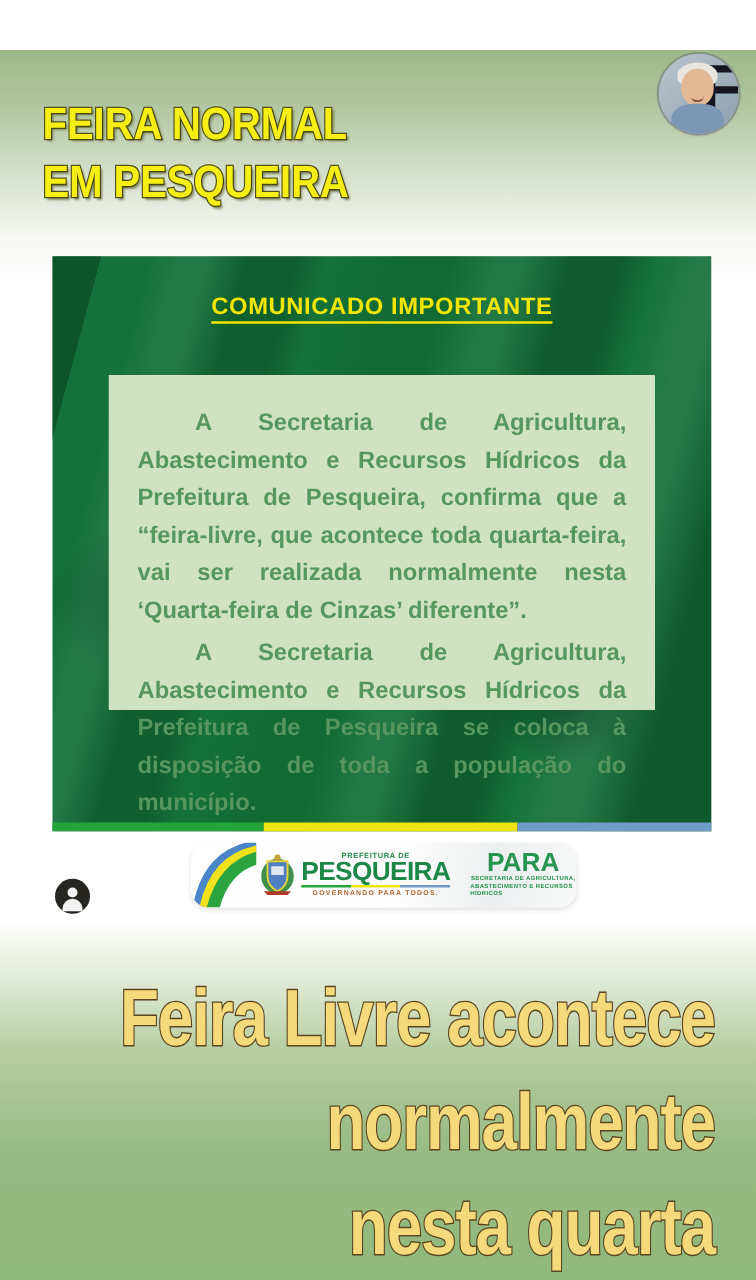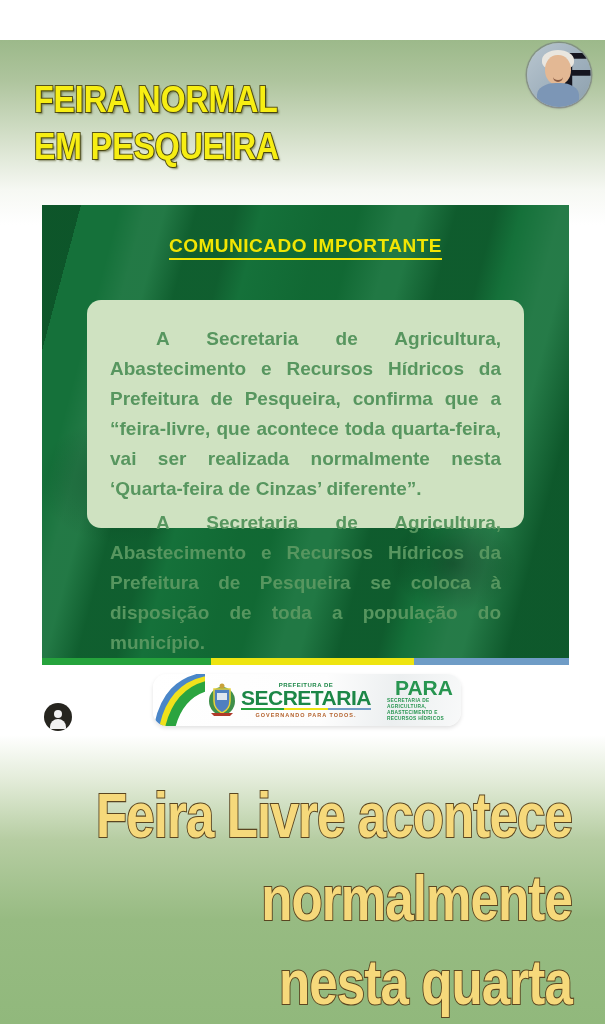--- a/index.html
+++ b/index.html
@@ -35,22 +35,22 @@
         rgba(255,255,255,.06) 16% 19%, rgba(4,52,22,.30) 24% 30%, rgba(4,52,22,0) 34%,
         rgba(10,90,40,.35) 44% 49%, rgba(255,255,255,.05) 55% 58%,
         rgba(4,52,22,.35) 64% 70%, rgba(4,52,22,0) 74%,
         rgba(255,255,255,.07) 80% 83%, rgba(4,52,22,.4) 90% 100%),
       radial-gradient(90px 70px at 78% 78%, rgba(0,35,15,.45), rgba(0,35,15,0) 70%),
       radial-gradient(120px 90px at 15% 60%, rgba(0,40,18,.35), rgba(0,40,18,0) 70%),
       #15713a;}
   .card-heading{margin:0;padding-top:30px;text-align:center;
     font-size:19px;font-weight:bold;color:#f2e503;letter-spacing:.5px;
     text-decoration:underline;text-decoration-thickness:2px;text-underline-offset:6px;}
-  .notice-box{position:absolute;left:45px;top:95px;width:437px;height:228px;
-    background:#cfe2c1;box-sizing:border-box;padding:24px 23px 0 23px;border-radius:14px;}
+  .notice-box{position:absolute;left:45px;top:95px;width:437px;height:268px;
+    background:#cfe2c1;box-sizing:border-box;padding:24px 23px 0 23px;}
   .notice-box p{margin:0 0 4px 0;text-align:justify;text-indent:46px;
     font-size:19px;line-height:30px;font-weight:bold;color:#57965f;}
   .tricolor{position:absolute;left:0;bottom:0;width:100%;height:7px;display:flex;}
   .tricolor .seg-green{width:32%;background:#25a33c;}
   .tricolor .seg-yellow{width:38.5%;background:#eee410;}
   .tricolor .seg-blue{flex:1;background:#6f9cc6;}
 
   
   .logo-pill{position:absolute;left:153px;top:634px;width:308px;height:52px;
     background:linear-gradient(100deg,#ffffff 0%,#fdfdfd 55%,#eceff0 78%,#f8f9f9 100%);
@@ -126,21 +126,21 @@
     </svg>
     <svg class="crest" viewBox="0 0 30 34">
       <ellipse cx="15" cy="18" rx="13" ry="14" fill="#3f8f4a"></ellipse>
       <path d="M7 6 h16 v12 c0 7 -4 10 -8 12 c-4 -2 -8 -5 -8 -12 Z" fill="#4f7fc0" stroke="#e8d23a" stroke-width="1.5"></path>
       <rect x="10" y="10" width="10" height="7" fill="#dfe6ef"></rect>
       <path d="M4 30 h22 l-3 3 h-16 Z" fill="#b03a2a"></path>
       <circle cx="15" cy="3" r="2.5" fill="#c8a23a"></circle>
     </svg>
     <div class="pref-block">
       <span class="pref-small">PREFEITURA DE</span>
-      <span class="pref-city">SECRETARIA</span>
+      <span class="pref-city">PESQUEIRA</span>
       <span class="pref-bar">
           <i></i>
           <i></i>
           <i></i>
         </span>
       <span class="pref-slogan">GOVERNANDO PARA TODOS.</span>
     </div>
     <div class="saarh-block">
       <span class="saarh-title">PARA</span>
       <span class="saarh-sub">SECRETARIA DE AGRICULTURA,</span>

